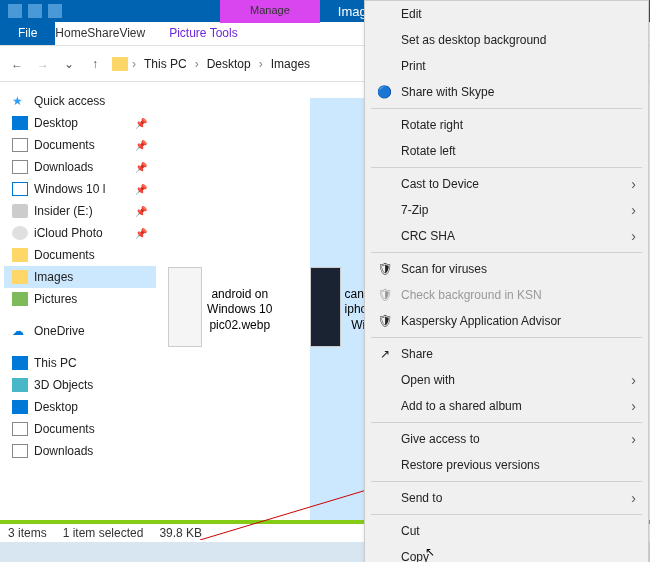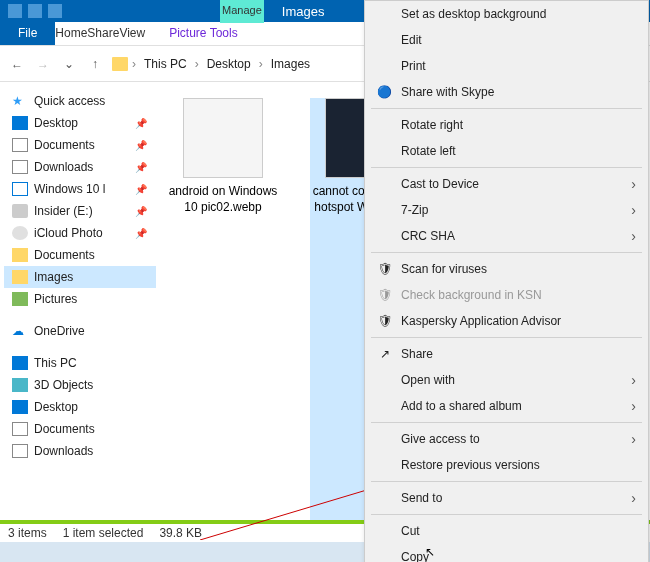--- a/index.html
+++ b/index.html
@@ -1,20 +1,20 @@
 <!DOCTYPE html>
 <html><head>
 <meta charset="utf-8">
 <style>
 *{margin:0;padding:0;box-sizing:border-box;font-family:"Segoe UI",Arial,sans-serif;font-size:12px}
 body{width:650px;height:562px;overflow:hidden;position:relative;background:#fff}
 .titlebar{height:22px;background:#0063b1;display:flex;align-items:center}
 .titlebar .qat{display:flex;gap:6px;padding:0 8px}
 .titlebar .qat span{width:14px;height:14px;background:#4a98d6;display:inline-block}
-.titlebar .tab-manage{background:#5eead4;color:#333;padding:4px 2px;font-size:11px}
+.titlebar .tab-manage{background:#d946ef;color:#333;padding:4px 30px;font-size:11px}
 .titlebar .tab-images{color:#fff;padding:4px 18px;font-size:13px}
 .ribbon{height:24px;background:#fff;display:flex;align-items:flex-end;border-bottom:1px solid #e0e0e0}
 .ribbon .file{background:#0063b1;color:#fff;padding:5px 18px;font-size:12px}
 .ribbon .tab{padding:5px 0;color:#333;font-size:12px}
 .ribbon .pt{padding:5px 16px;color:#6d28d9;font-size:12px;margin-left:8px}
 .navbar{height:36px;display:flex;align-items:center;padding:0 8px;gap:8px;border-bottom:1px solid #e0e0e0}
 .navbar .navbtn{width:18px;height:18px;display:flex;align-items:center;justify-content:center;color:#555}
 .navbar .navbtn.dis{color:#bbb}
 .address{display:flex;align-items:center;gap:4px;flex:1}
 .address .fld{width:16px;height:14px;background:#ffd768;border-radius:1px}
@@ -33,21 +33,21 @@
 .ico-dl{background:#fff;border:1px solid #888}
 .ico-win{background:#fff;border:1px solid #0078d7}
 .ico-drive{background:#ccc;border-radius:2px}
 .ico-icloud{background:#e0e0e0;border-radius:50%}
 .ico-fld{background:#ffd768}
 .ico-pic{background:#7fba5a}
 .ico-od{color:#0078d7}
 .ico-pc{background:#0078d7}
 .ico-3d{background:#4ab7c8}
 .main{flex:1;display:flex;padding:16px 8px;gap:32px}
-.fitem{display:flex;flex-direction:column;align-items:center;width:110px}
+.fitem{display:flex;flex-direction:row;align-items:center;width:110px}
 .fitem.sel{background:#cce8ff}
 .thumb{width:80px;height:80px;border:1px solid #ccc;margin-bottom:6px;background:#f5f5f5}
 .thumb.dark{background:#1a2332}
 .fname{text-align:center;font-size:12px;line-height:1.3;word-wrap:break-word}
 .contextmenu{position:absolute;left:364px;top:0;width:285px;background:#f0f0f0;border:1px solid #ccc;box-shadow:2px 2px 6px rgba(0,0,0,0.2);z-index:10}
 .cm-item{display:flex;align-items:center;padding:5px 12px;color:#222;gap:8px}
 .cm-item.dis{color:#999}
 .cm-sep{height:1px;background:#d0d0d0;margin:3px 6px}
 .cm-ico{width:16px;height:16px;display:inline-flex;align-items:center;justify-content:center;flex-shrink:0}
 .cm-label{flex:1}
@@ -179,25 +179,25 @@
     <div class="fitem sel">
       <div class="thumb dark"></div>
       <div class="fname">cannot con to iphon hotspot Windows 1</div>
     </div>
   </div>
 </div>
 
 <div class="contextmenu" id="ctx">
     <div class="cm-item">
       <span class="cm-ico"></span>
+      <span class="cm-label">Edit</span>
+    </div>
+    <div class="cm-item">
+      <span class="cm-ico"></span>
       <span class="cm-label">Set as desktop background</span>
-    </div>
-    <div class="cm-item">
-      <span class="cm-ico"></span>
-      <span class="cm-label">Edit</span>
     </div>
     <div class="cm-item">
       <span class="cm-ico"></span>
       <span class="cm-label">Print</span>
     </div>
     <div class="cm-item">
       <span class="cm-ico">🔵</span>
       <span class="cm-label">Share with Skype</span>
     </div>
     <div class="cm-sep"></div>

